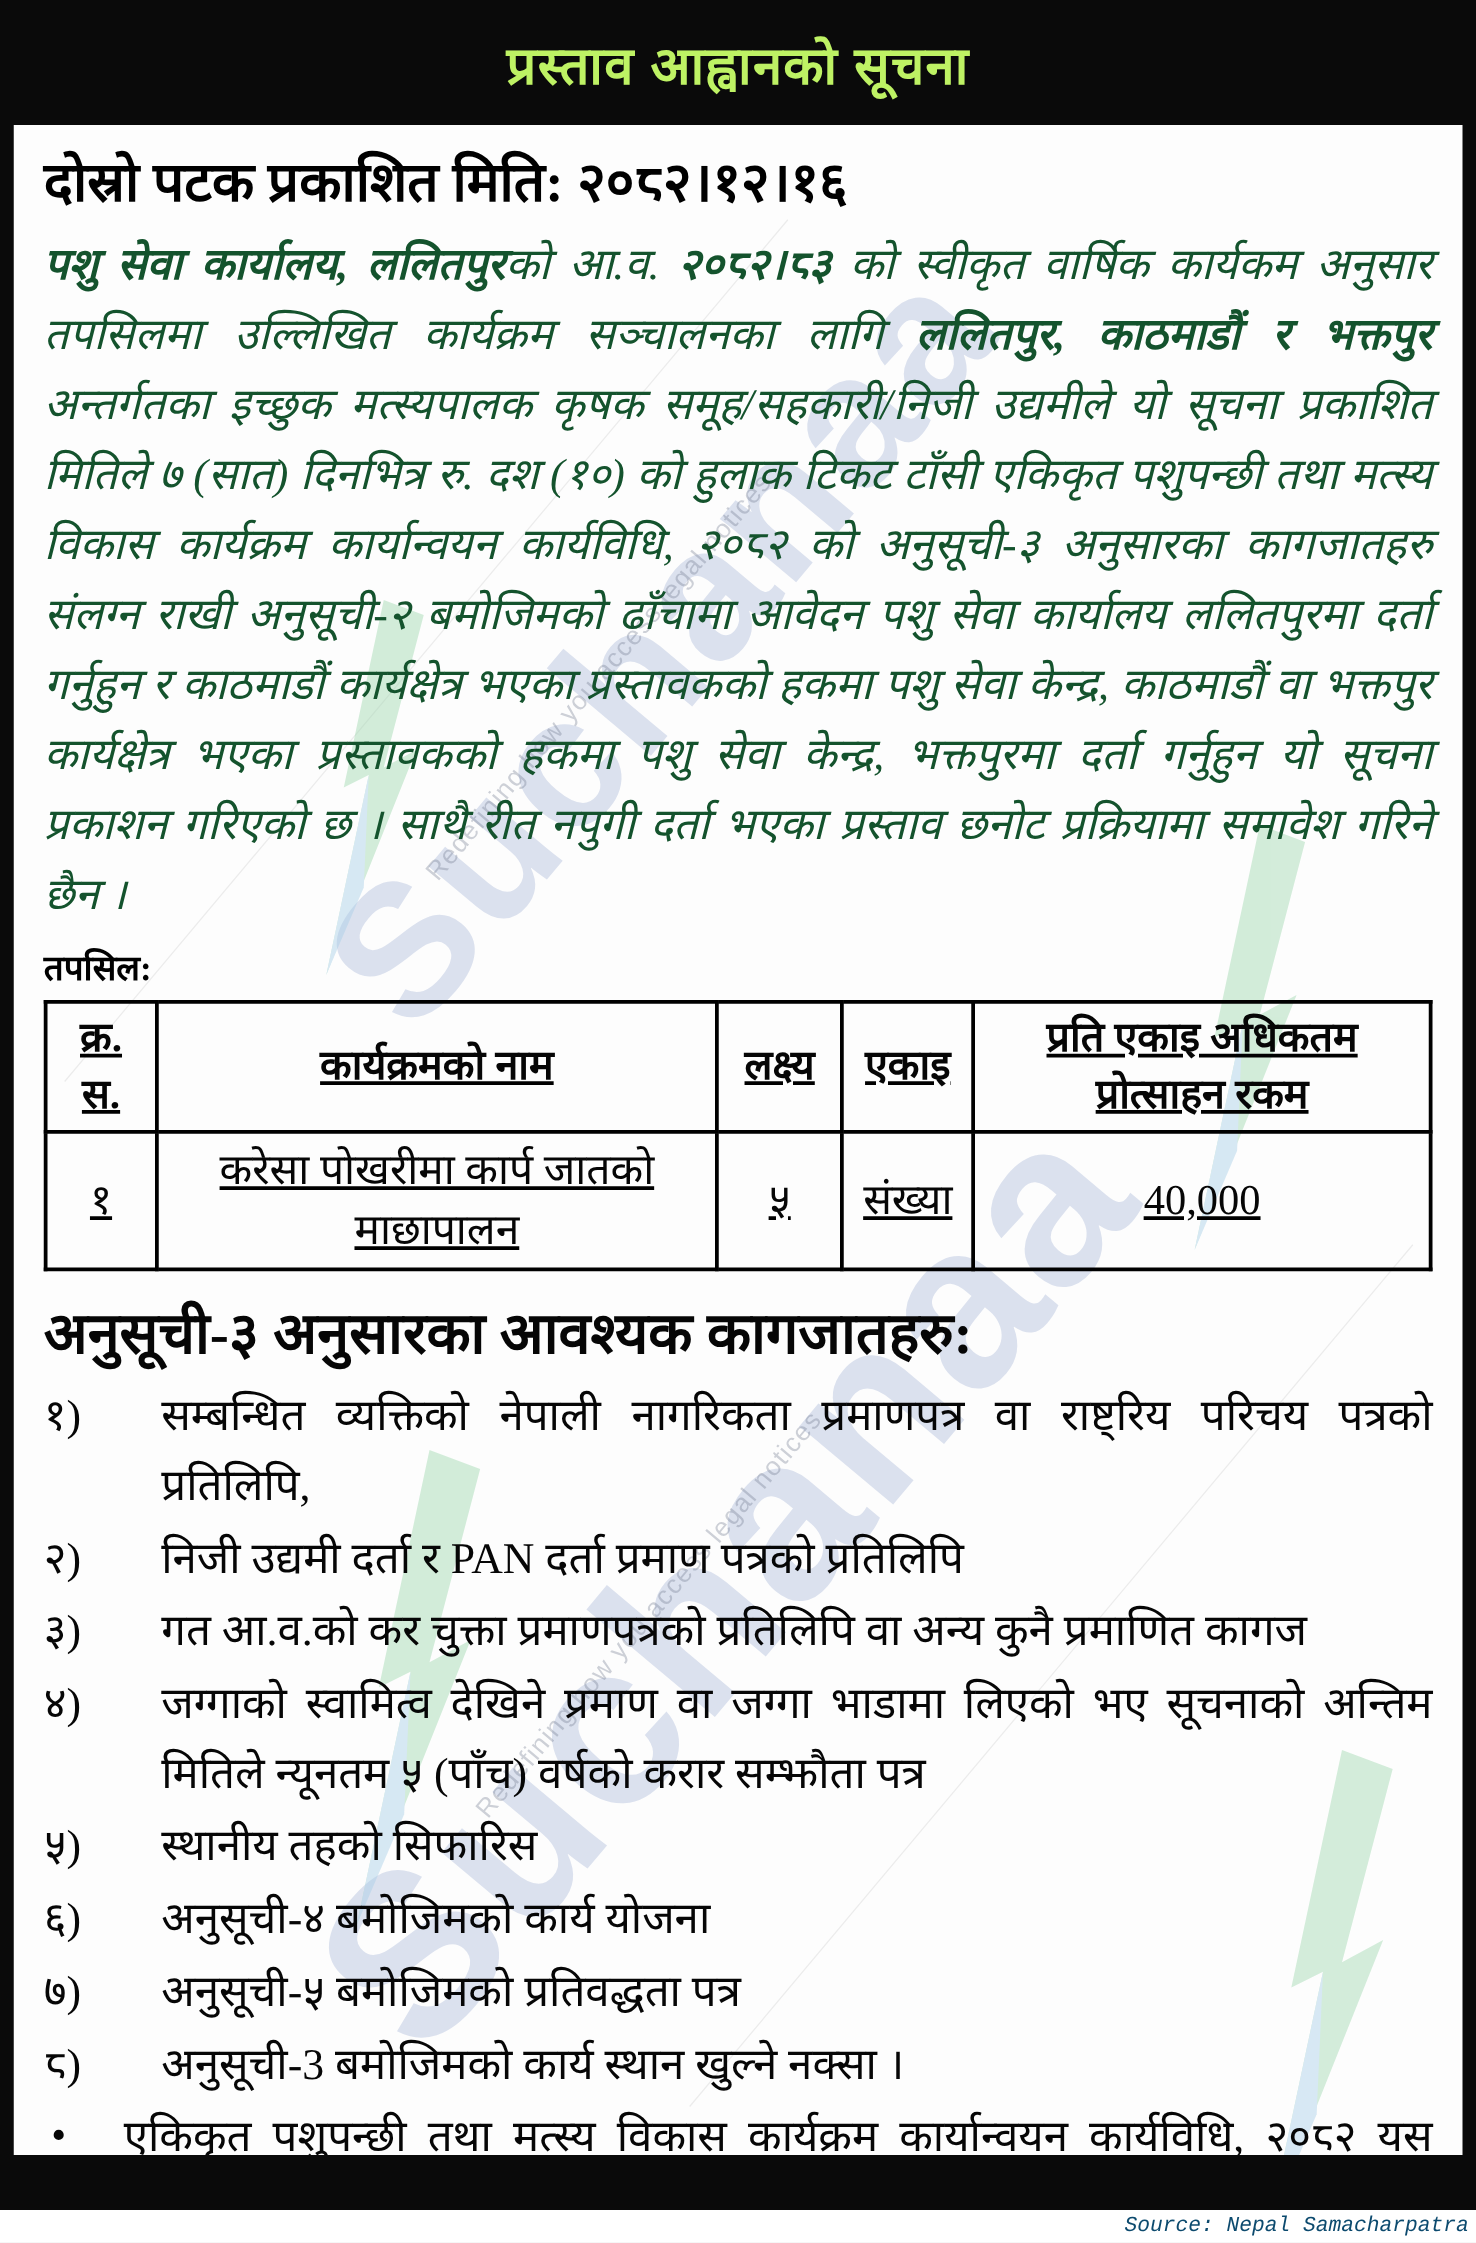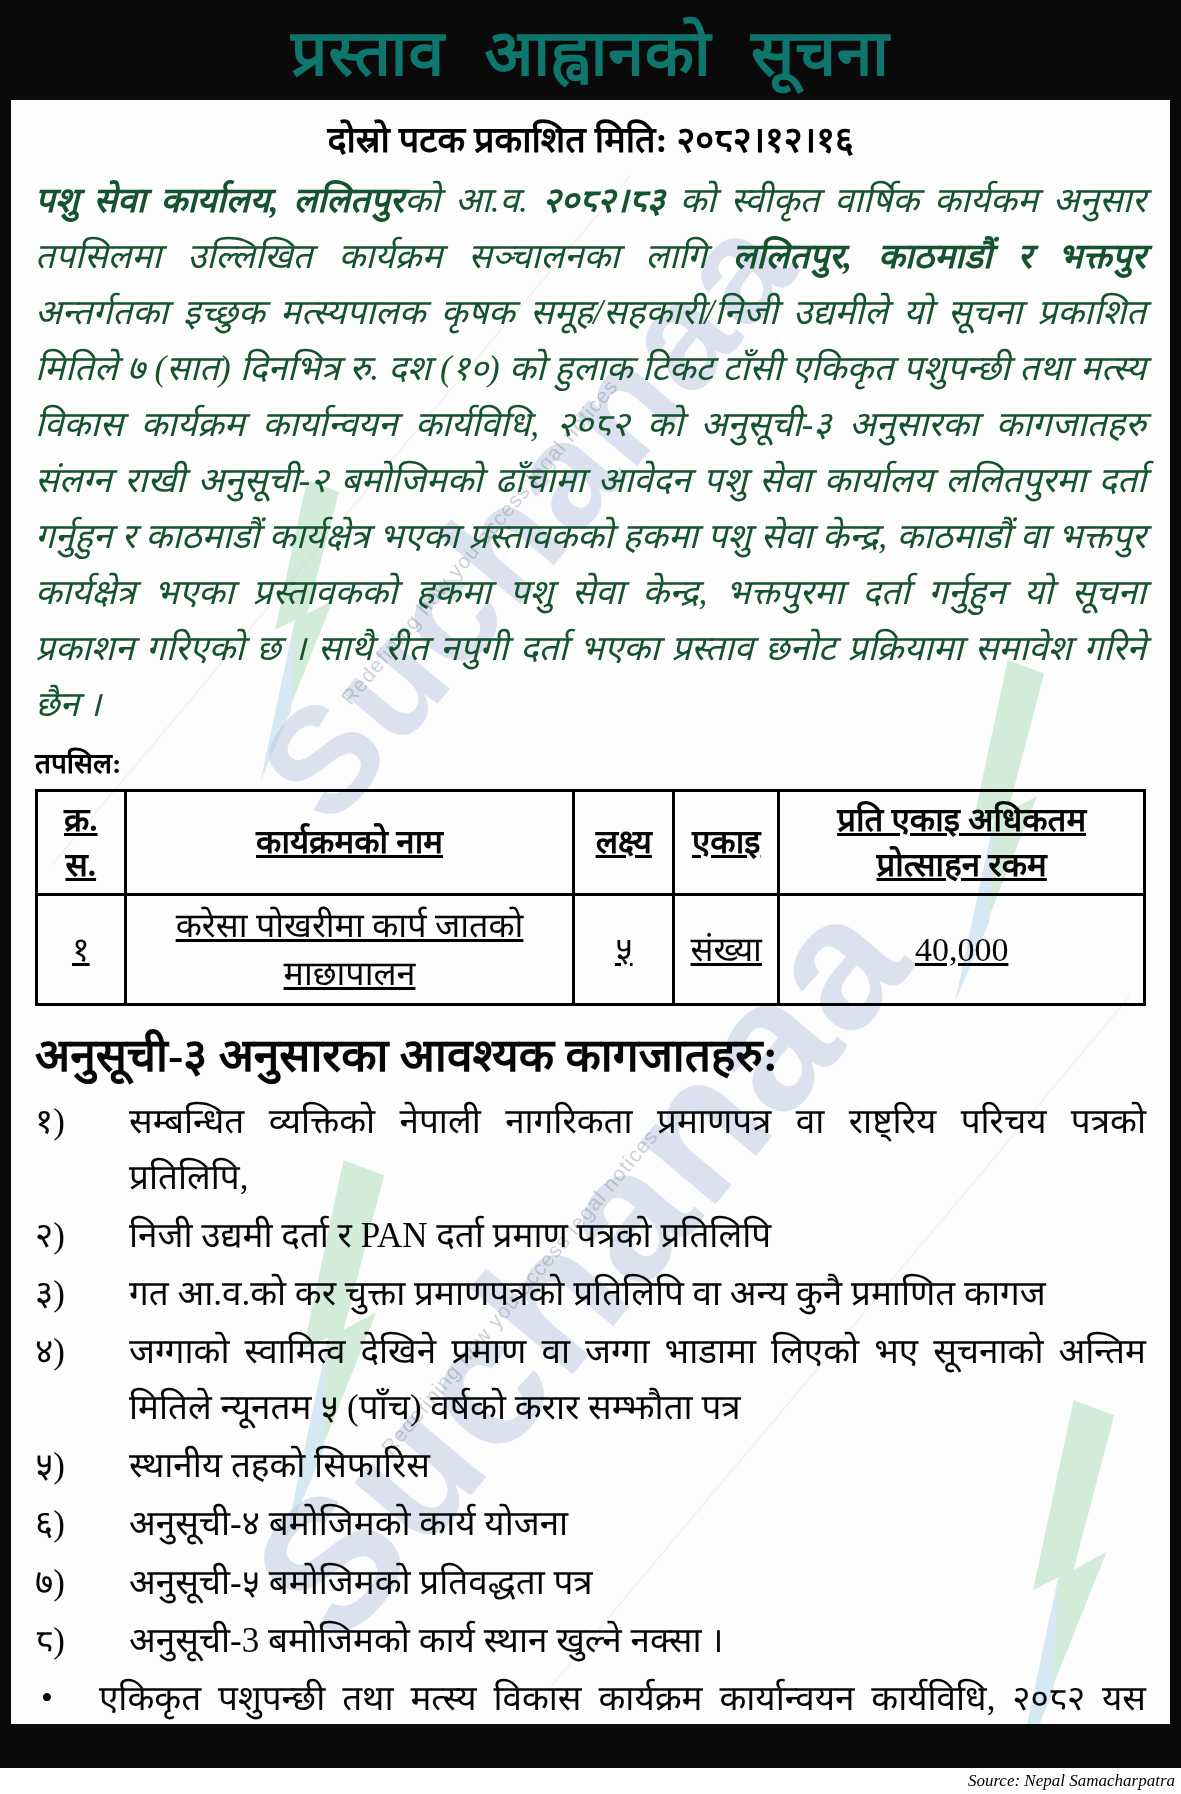--- a/index.html
+++ b/index.html
@@ -13,22 +13,22 @@
     background:#ffffff;overflow:hidden;
   }
   .notice-frame{
     position:absolute;left:0;top:0;right:0;bottom:26px;
     background:#0a0a0a;padding:0 11px;box-sizing:border-box;
   }
   .band-top{
     height:100px;display:flex;align-items:center;justify-content:center;
   }
   .notice-title{
-    color:#0f766e;font-size:64px;font-weight:bold;letter-spacing:1px;
-    font-family:Liberation Mono, monospace;
+    color:#bef264;font-size:42px;font-weight:bold;letter-spacing:1px;
+    font-family:Liberation Sans, sans-serif;
   }
   .content{
     position:relative;background:#fdfdfd;height:1624px;
     box-sizing:border-box;padding:6px 24px 0 24px;overflow:hidden;
   }
   .content-inner{position:relative;z-index:2;}
   
   .wm-layer{position:absolute;inset:0;z-index:1;pointer-events:none;overflow:hidden;}
   .wm-text{
     position:absolute;font-family:"Liberation Sans","DejaVu Sans",sans-serif;
@@ -37,21 +37,21 @@
   }
   .wm-tag{
     position:absolute;font-family:"Liberation Sans","DejaVu Sans",sans-serif;
     font-size:21px;color:rgba(110,120,140,0.34);transform:rotate(-50deg);
     white-space:nowrap;letter-spacing:1px;
   }
   .wm-arrow{position:absolute;opacity:0.45;}
   .wm-line{position:absolute;width:900px;height:1px;background:rgba(0,0,0,0.07);}
   
   .published{
-    text-align:center;font-size:36px;font-weight:bold;margin:8px 0 10px 0;
+    font-size:44px;font-weight:bold;margin:8px 0 10px 0;
   }
   .body-par{
     font-size:35px;line-height:1.6;text-align:justify;color:#14532d;font-style:italic;
   }
   .tapasil{
     text-align:left;font-size:28px;font-weight:bold;margin:10px 0 8px 0;
   }
   table.summary{
     width:100%;border-collapse:collapse;table-layout:fixed;text-decoration:underline;
   }
@@ -69,22 +69,22 @@
   }
   .doc-num{flex:0 0 58px;}
   .doc-text{flex:1;text-align:justify;margin-left:36px;}
   .bullet-marker{flex:0 0 58px;font-size:34px;padding-left:6px;}
   .bullet-text{flex:1;text-align:justify;}
   .source-row{
     position:absolute;left:0;right:0;bottom:0;height:26px;background:#ffffff;
     display:flex;align-items:center;justify-content:flex-end;padding-right:6px;
   }
   .source-text{
-    font-style:italic;font-size:17px;color:#000000;
-    font-family:Liberation Serif, serif;
+    font-style:italic;font-size:17px;color:#0c4a6e;
+    font-family:Liberation Mono, monospace;
   }
 </style>
 </head>
 <body>
 
 <div class="sheet">
 
   <div class="notice-frame">
 
     <div class="band-top">

